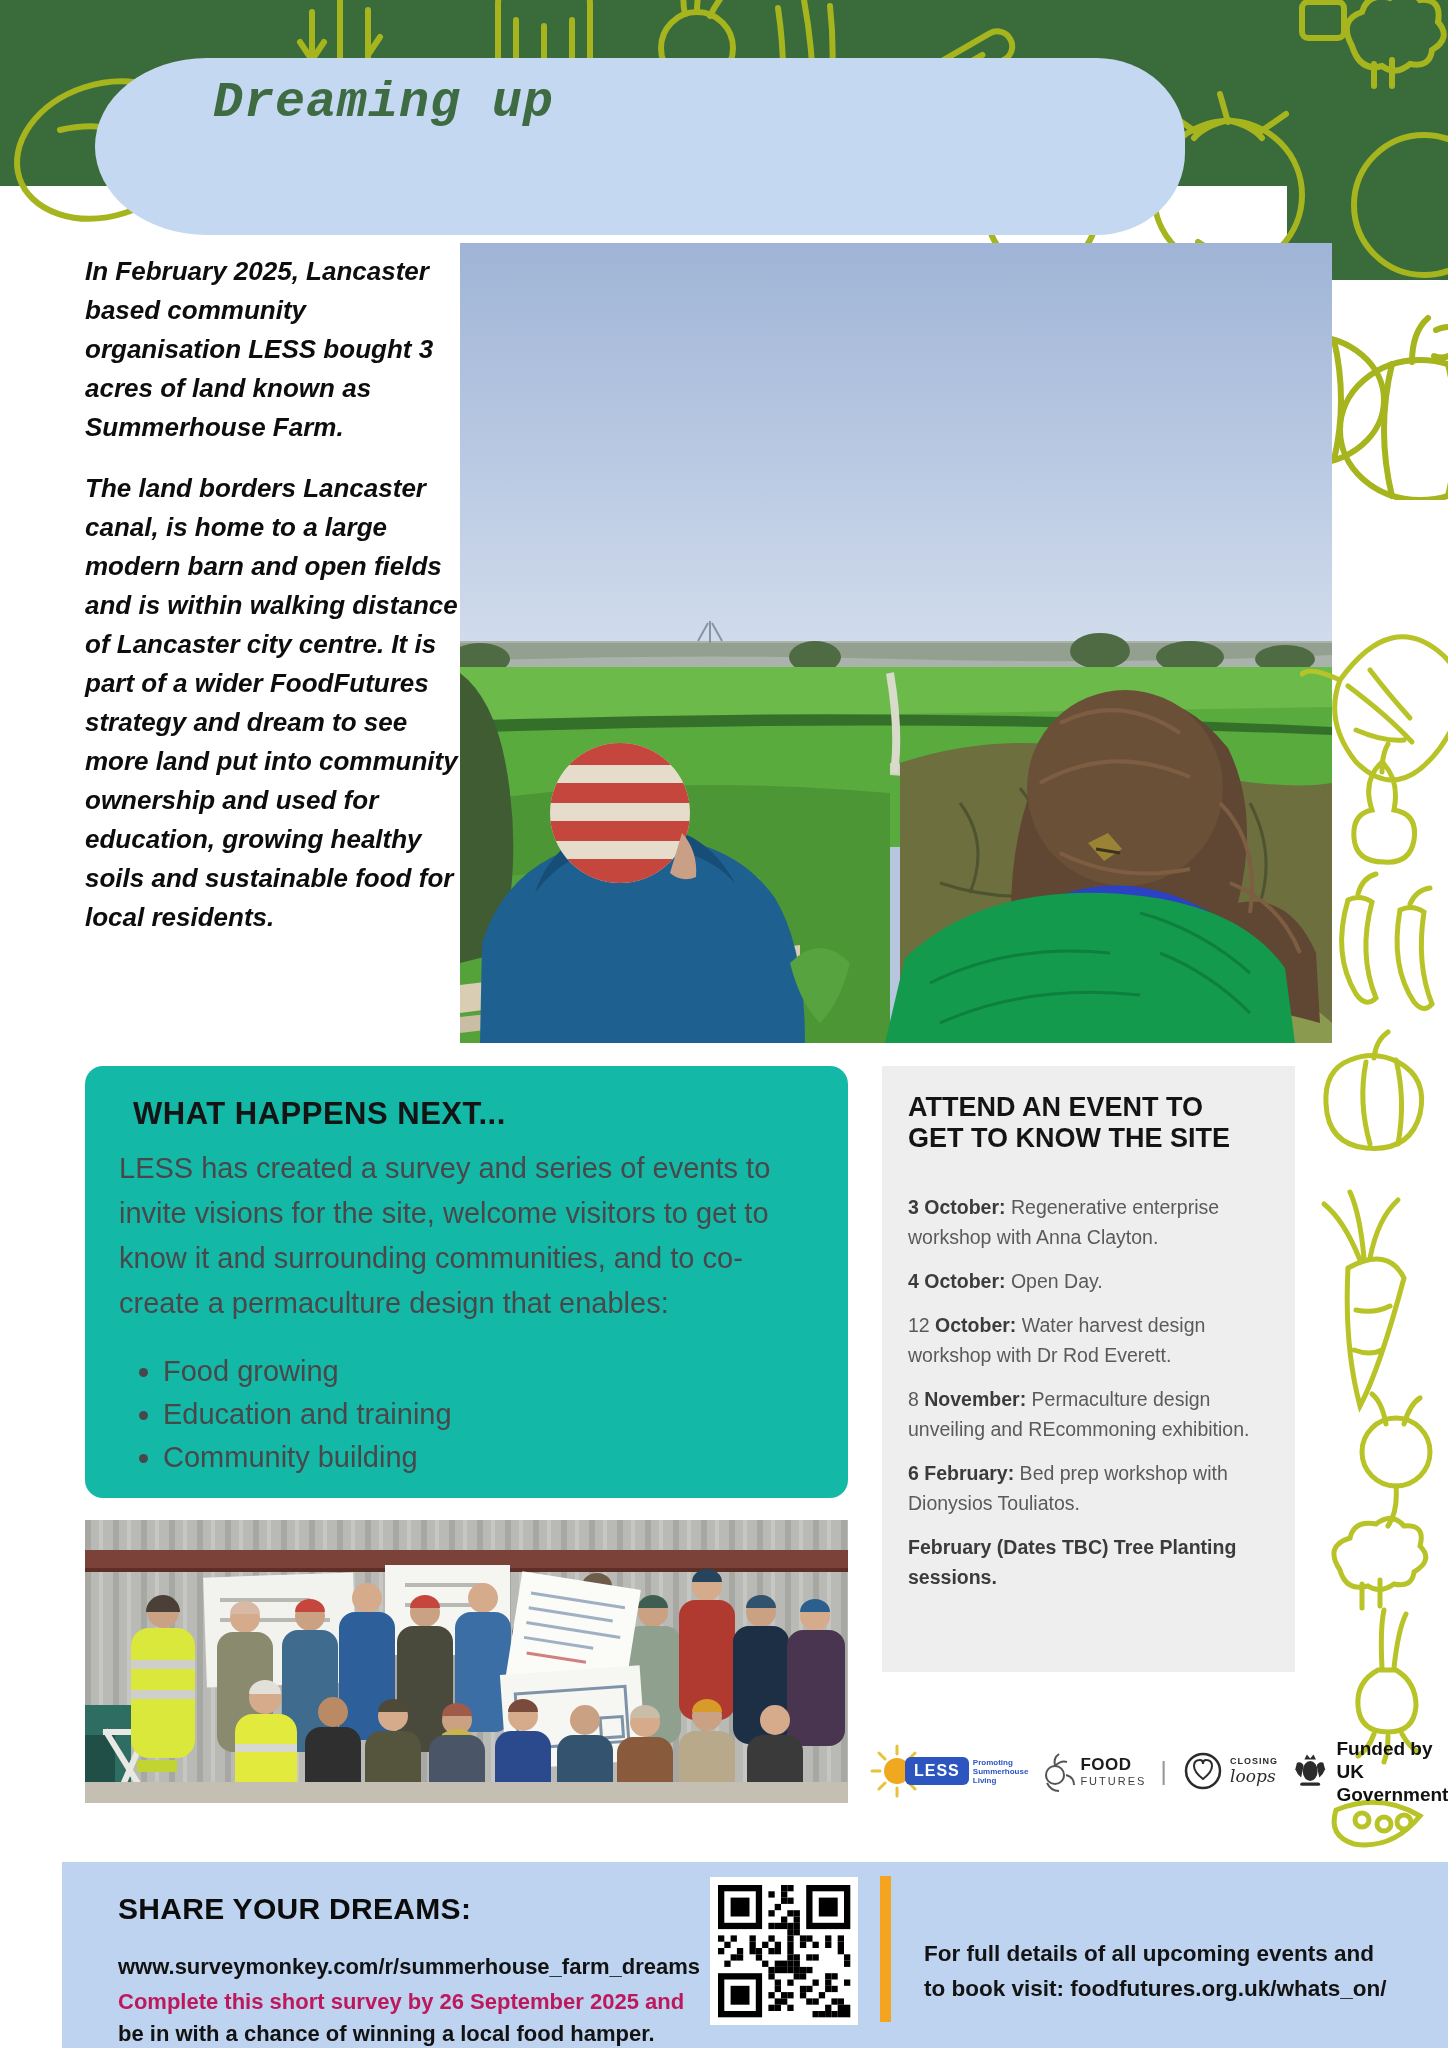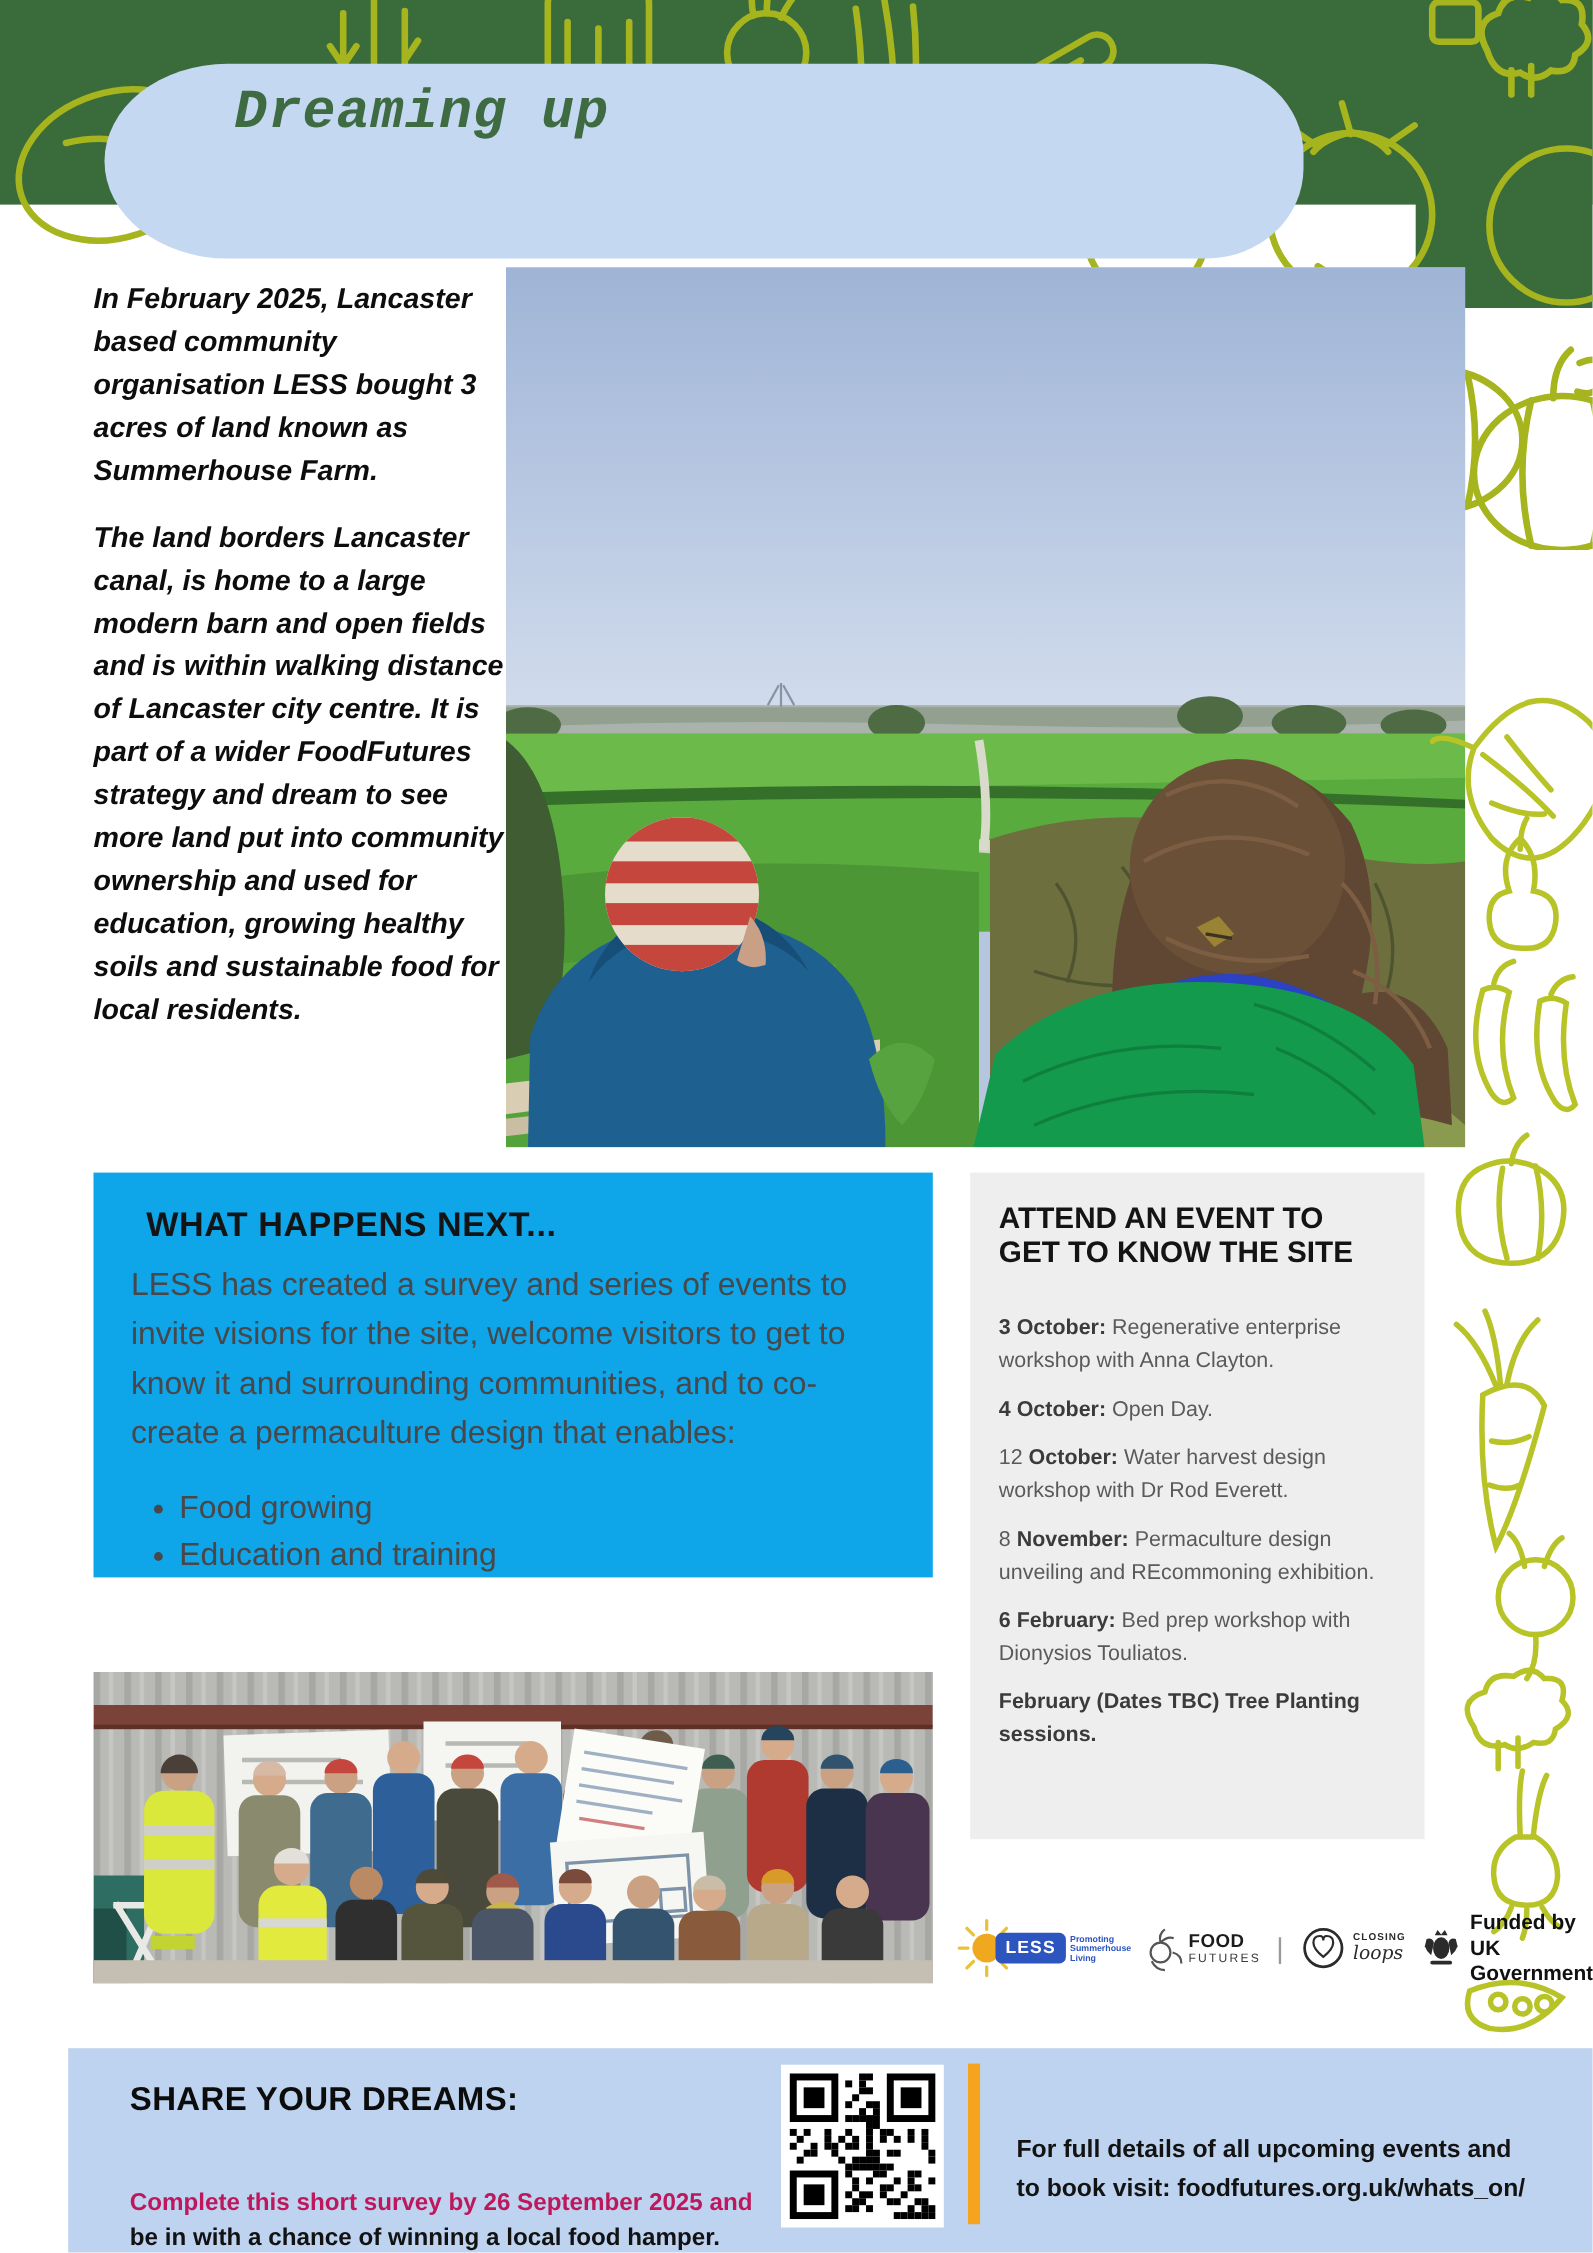--- a/index.html
+++ b/index.html
@@ -21,22 +21,22 @@
   #intro{left:85px;top:252px;width:378px;color:#0d0d0d;}
   #intro p{margin:0 0 22px 0;font-size:26px;line-height:39px;font-weight:700;font-style:italic;}
 
   
   #field-photo{left:460px;top:243px;width:872px;height:800px;overflow:hidden;background:#b6c6de;}
 
   
   #margin-doodles{left:1300px;top:480px;width:148px;height:1380px;pointer-events:none;}
 
   
-  #next-box{left:85px;top:1066px;width:763px;height:368px;background:#0ea5e9;
-            box-sizing:border-box;padding:30px 34px;overflow:hidden;}
+  #next-box{left:85px;top:1066px;width:763px;height:432px;background:#14b8a6;
+            box-sizing:border-box;padding:30px 34px;overflow:hidden;border-radius:18px;}
   #next-heading{padding-left:14px;font-size:31px;font-weight:800;color:#141414;letter-spacing:.5px;}
   #next-body{margin-top:14px;font-size:29px;line-height:45px;color:#48484a;}
   #next-bullets{margin:24px 0 0 0;padding-left:44px;}
   #next-bullets li{font-size:29px;line-height:43px;color:#48484a;}
 
   
   #group-photo{left:85px;top:1520px;width:763px;height:283px;overflow:hidden;background:#b4b4b0;}
 
   
   #events-box{left:882px;top:1066px;width:413px;height:606px;background:#eeeeee;
@@ -466,20 +466,21 @@
       </svg>
       <div id="ukgov-text">
         <div>Funded by</div>
         <div>UK Government</div>
       </div>
     </div>
   </div>
 
   <div class="abs" id="footer">
     <div class="abs" id="share-heading">SHARE YOUR DREAMS:</div>
+    <div class="abs" id="survey-url">www.surveymonkey.com/r/summerhouse_farm_dreams</div>
     <div class="abs" id="survey-note1">Complete this short survey by 26 September 2025 and</div>
     <div class="abs" id="survey-note2">be in with a chance of winning a local food hamper.</div>
     <div class="abs" id="qr-box">
       <svg id="qr-svg" width="148" height="148" viewBox="0 0 148 148">
           <rect x="71" y="8" width="6.3" height="6.3" fill="#000"></rect>
           <rect x="77.3" y="8" width="6.3" height="6.3" fill="#000"></rect>
           <rect x="58.4" y="14.3" width="6.3" height="6.3" fill="#000"></rect>
           <rect x="71" y="14.3" width="6.3" height="6.3" fill="#000"></rect>
           <rect x="71" y="20.6" width="6.3" height="6.3" fill="#000"></rect>
           <rect x="77.3" y="20.6" width="6.3" height="6.3" fill="#000"></rect>

